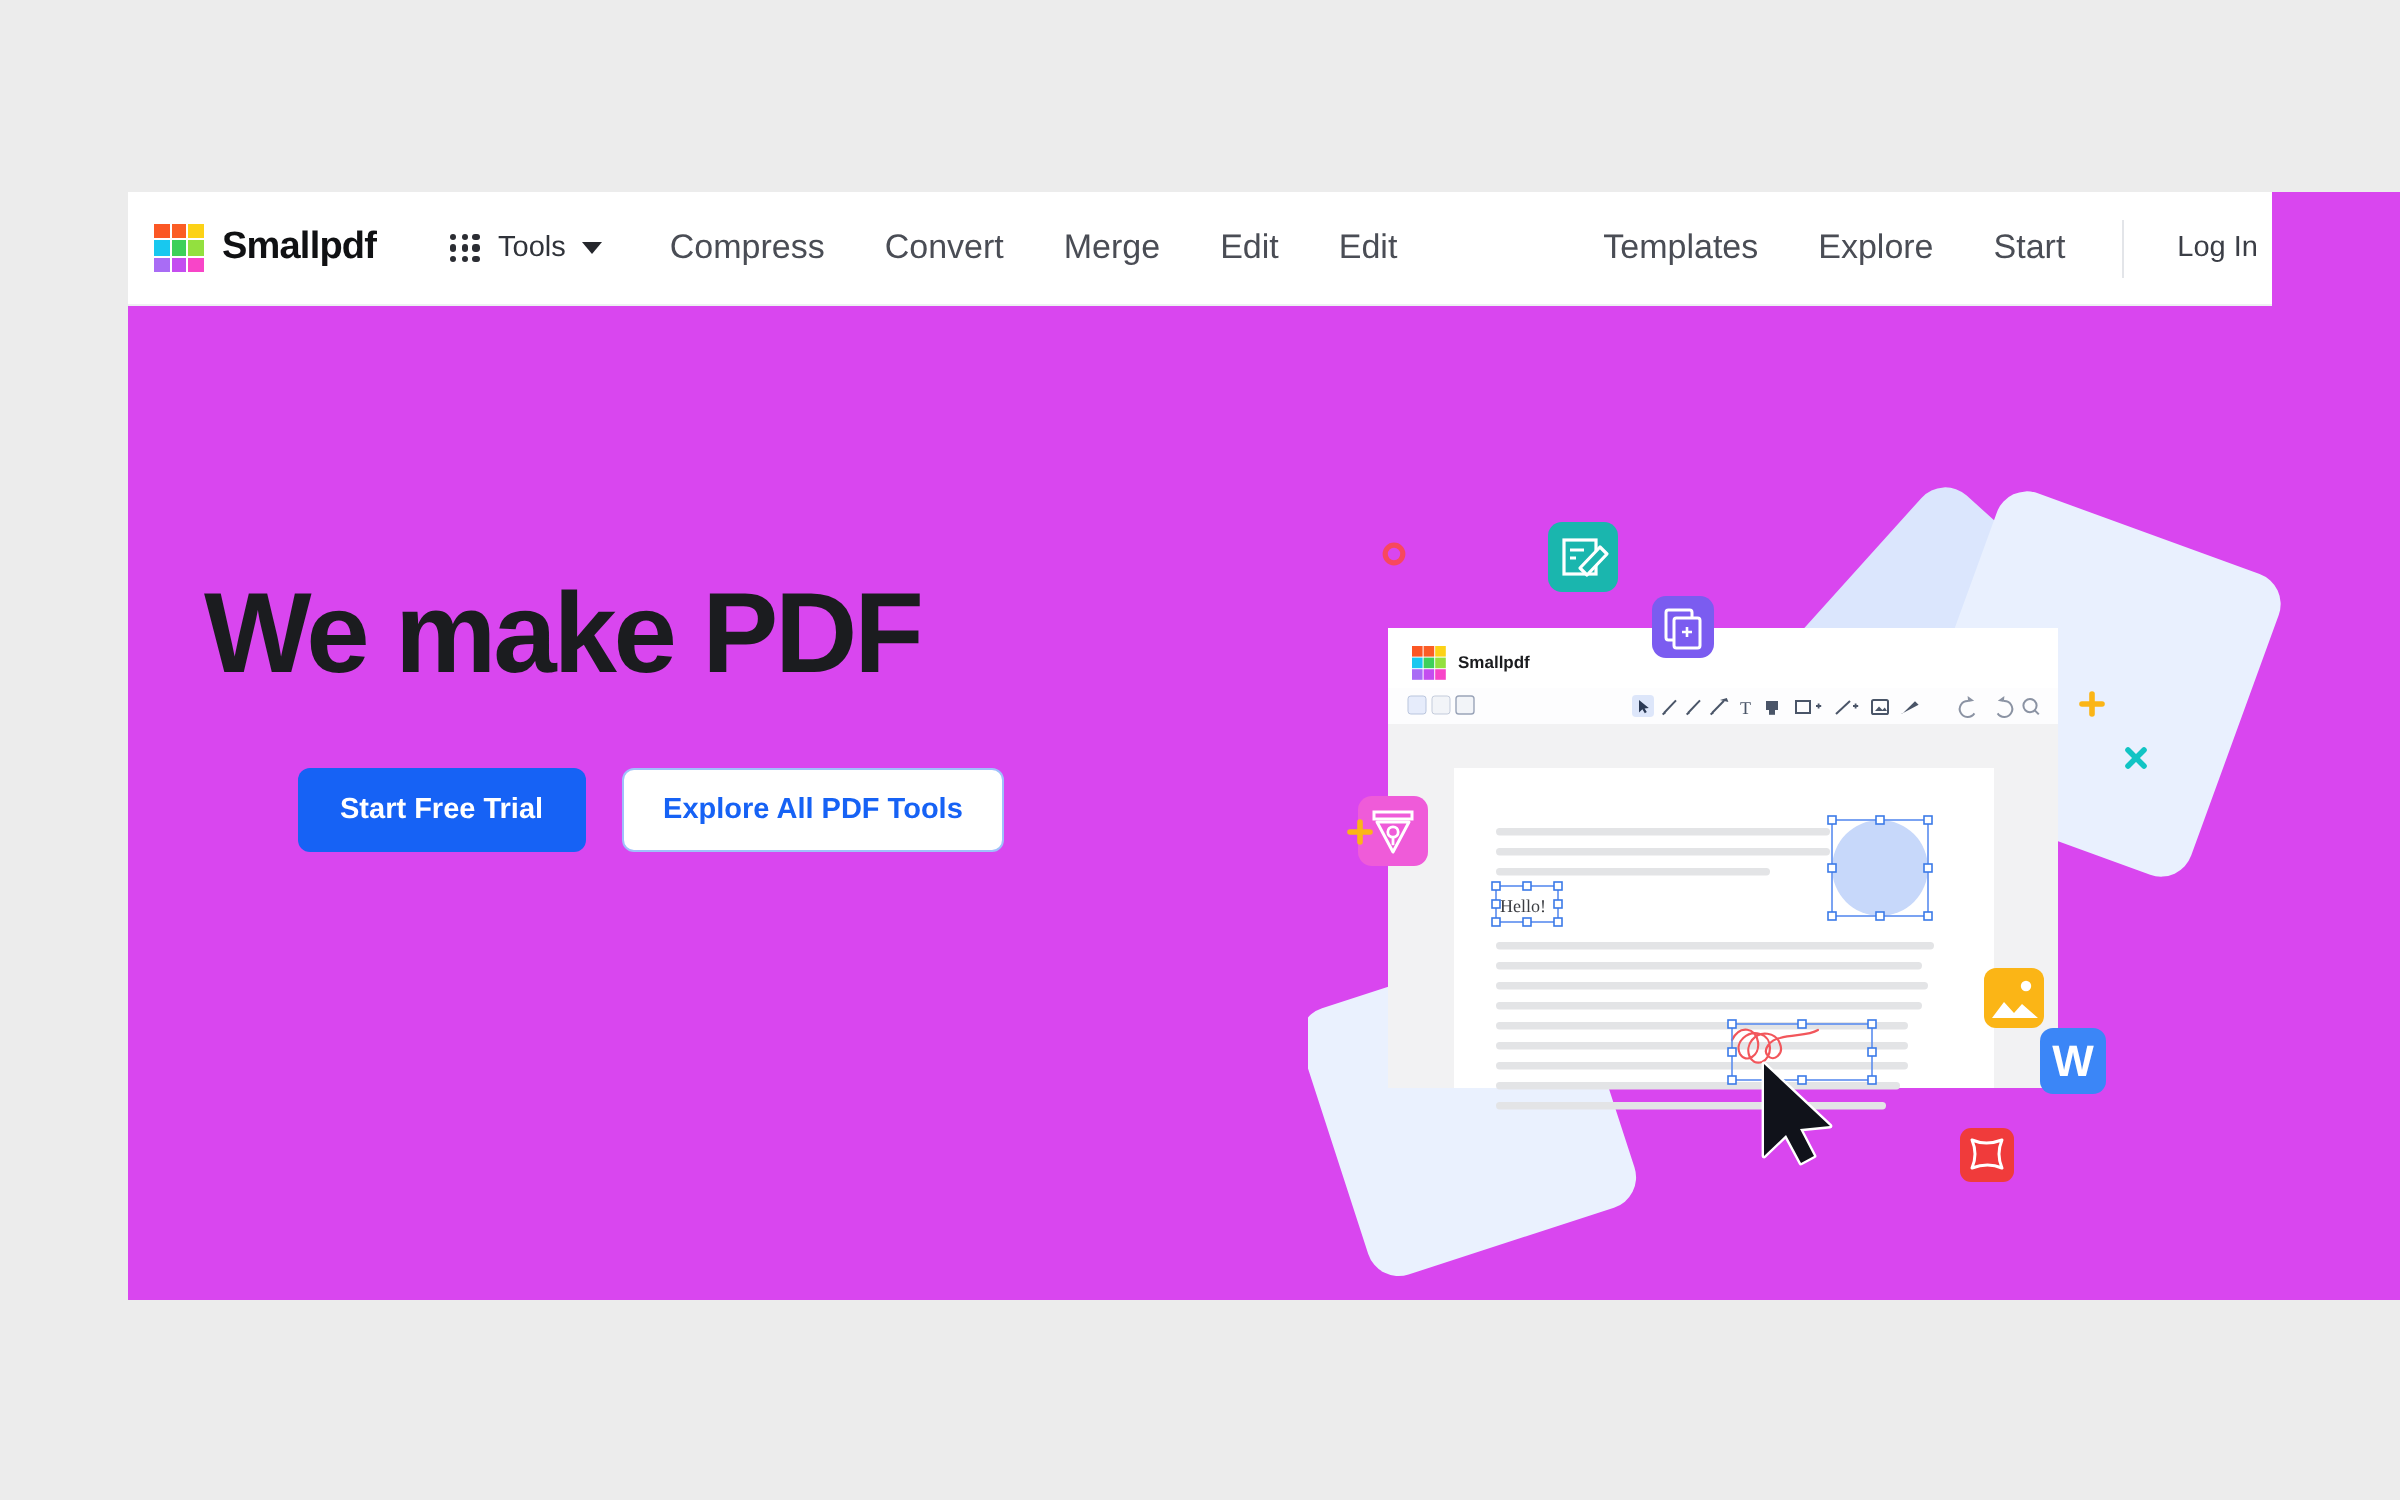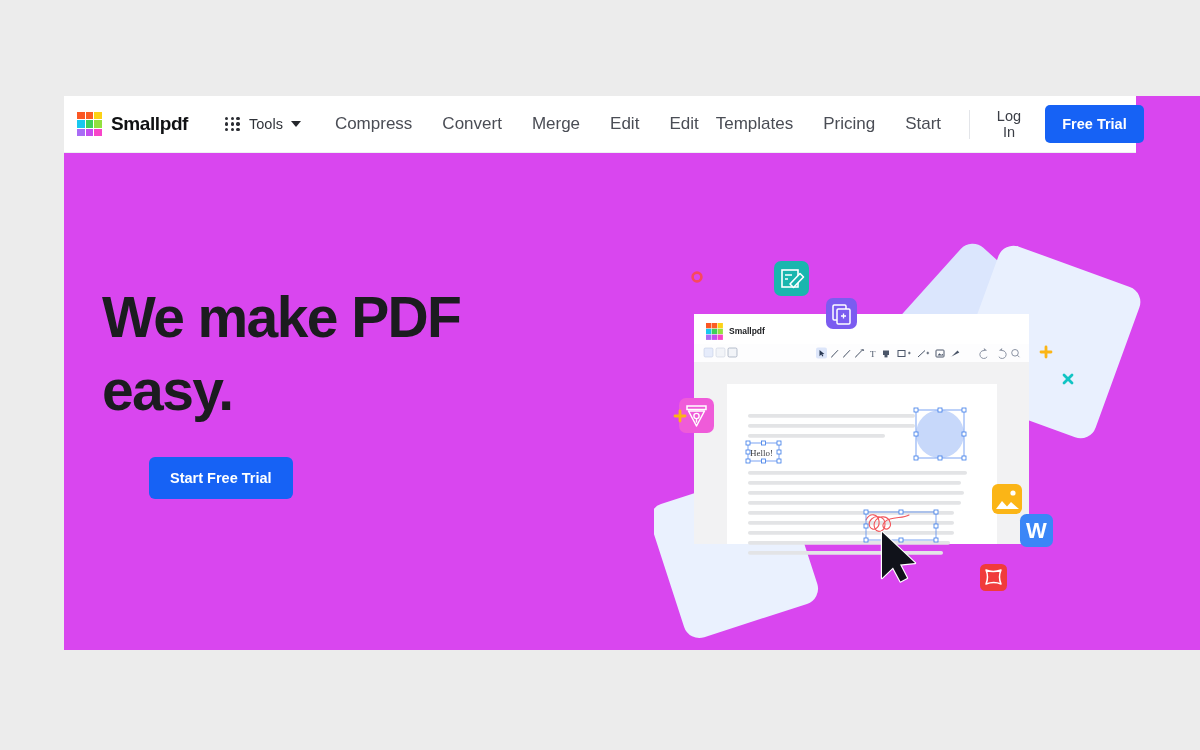--- a/index.html
+++ b/index.html
@@ -77,21 +77,21 @@
     margin-left: 30px;
     cursor: pointer;
     white-space: nowrap;
     text-align: center;
   }
   .nav-right {
     margin-left: auto;
     display: flex; align-items: center;
     margin-right: 7px;
   }
-  .nav-right .nav-link:first-child { margin-left: 17px; }
+  .nav-right .nav-link:first-child { margin-left: 0; }
   .divider-v {
     width: 1px; height: 29px;
     background: #e3e5e9;
     margin-left: 28px;
   }
   .login-link {
     font-size: 14.5px;
     color: #3b3e46;
     margin-left: 27px;
     cursor: pointer;
@@ -205,35 +205,34 @@
       </div>
       <span class="nav-link">Compress</span>
       <span class="nav-link">Convert</span>
       <span class="nav-link">Merge</span>
       <span class="nav-link">Edit</span>
       <span class="nav-link">Edit</span>
     </div>
 
     <div class="nav-right">
       <span class="nav-link">Templates</span>
-      <span class="nav-link">Pricing</span>
+      <span class="nav-link">Explore</span>
       <span class="nav-link">Start</span>
       <span class="divider-v"></span>
       <span class="login-link">Log In</span>
-      <button class="trial-btn">Free Trial</button>
     </div>
   </div>
 
   <div class="hero-left">
     <h1 class="hero-title">
       <span>We make PDF</span><br>
-      <span>easy.</span>
     </h1>
     <div class="hero-btns">
       <button class="btn-primary">Start Free Trial</button>
+      <button class="btn-secondary">Explore All PDF Tools</button>
     </div>
   </div>
 
   <div class="illo">
     <svg width="490" height="420" viewBox="0 0 490 420">
 
       <g>
         <rect x="248" y="42" width="150" height="150" rx="16" fill="#dbe6fd" transform="rotate(42 323 117)"></rect>
         <rect x="318" y="36" width="150" height="160" rx="16" fill="#e9f0fe" transform="rotate(20 393 116)"></rect>
         <rect x="10" y="258" width="140" height="140" rx="16" fill="#eaf1fe" transform="rotate(-18 80 328)"></rect>

